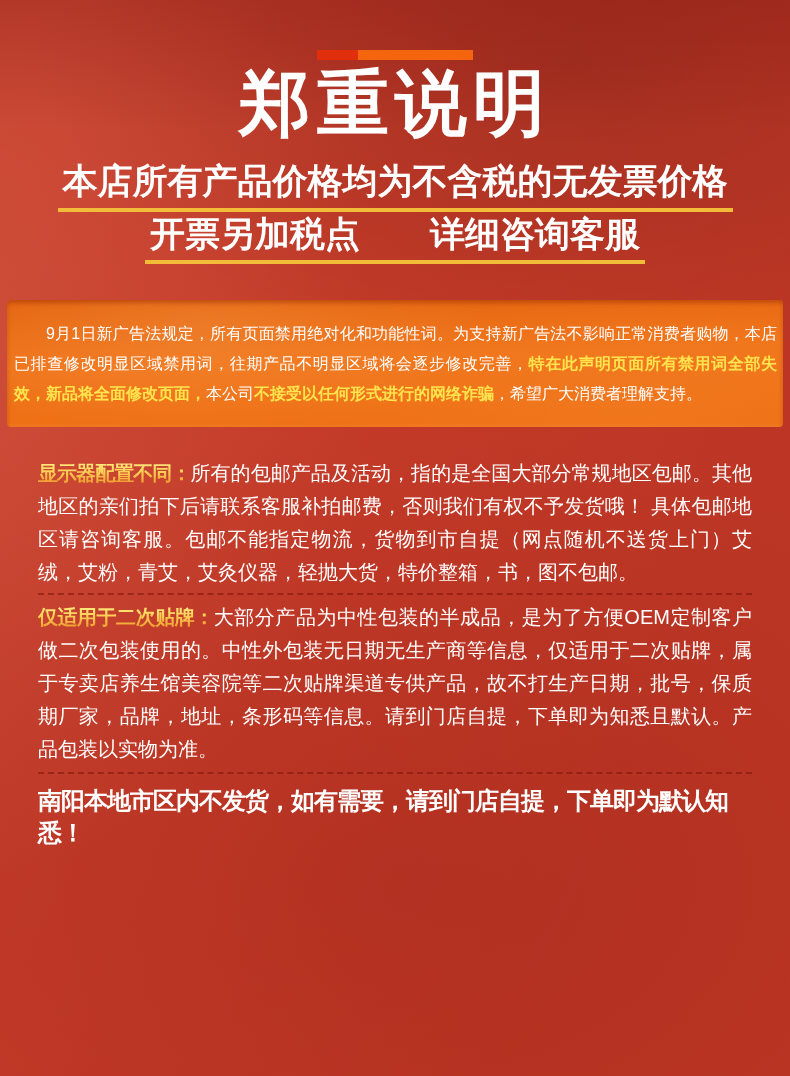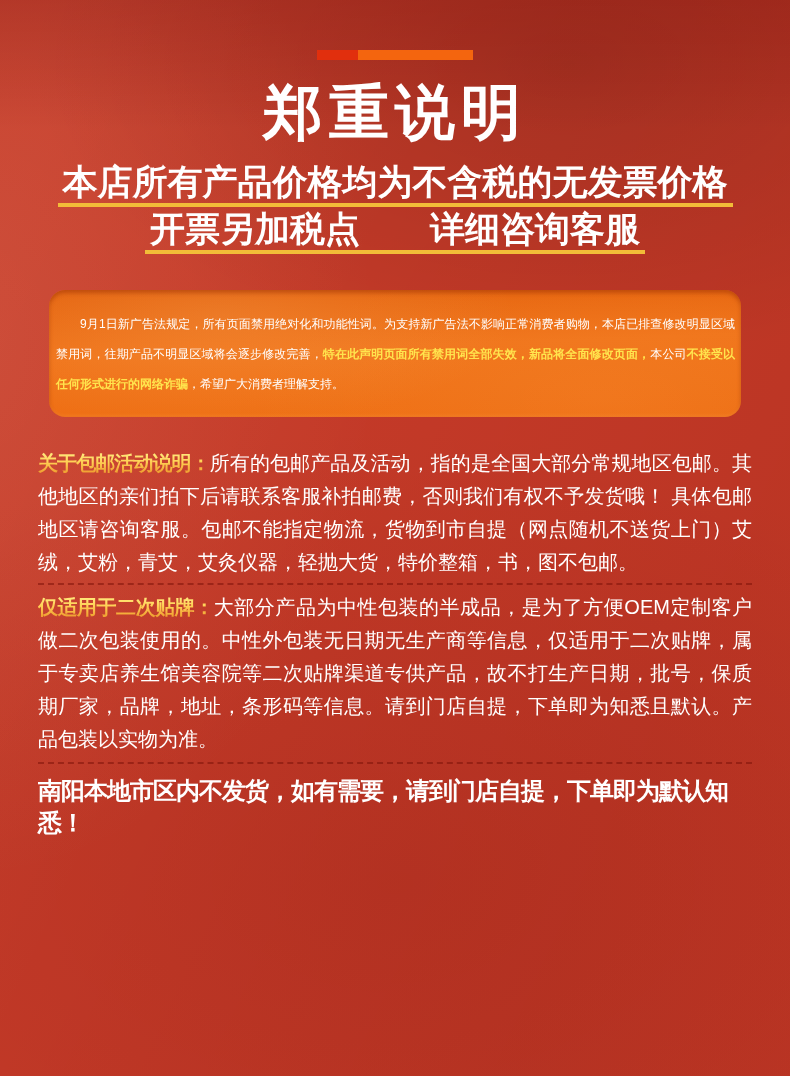--- a/index.html
+++ b/index.html
@@ -19,59 +19,59 @@
   }
   .content { position:relative; z-index:1; }
 
   
   .accent-bar { display:flex; justify-content:center; padding-top:50px; }
   .accent-left  { width:41px;  height:10px; }
   .accent-right { width:115px; height:10px; }
 
   
   .title {
-    margin-top:16px;
+    margin-top:0;
     text-align:center;
     color:#ffffff;
-    font-size:60px;
+    font-size:72px;
     font-weight:900;
     letter-spacing:6px;
     line-height:1.22;
   }
 
   
   .subline-wrap { text-align:center; line-height:0; }
   .subline {
     display:inline-block;
     color:#ffffff;
     font-weight:bold;
     font-size:35px;
     line-height:1.08;
-    padding:0 5px 2px 5px;
+    padding:0 5px 8px 5px;
     border-bottom:4px solid #f2bc38;
     white-space:pre;
   }
   .subline-wrap.first { margin-top:14px; }
   .subline-wrap.second { margin-top:3px; }
 
   
   .notice-box {
     position:relative;
-    width:692px;
+    width:776px;
     margin:36px auto 0 auto;
     box-sizing:border-box;
     padding:19px 6px 18px 7px;
-    border-radius:16px;
+    border-radius:4px;
     background-image:
       radial-gradient(420px 160px at 25% 20%, rgba(255,205,140,.16), transparent 70%),
       radial-gradient(500px 200px at 80% 85%, rgba(255,170,90,.12), transparent 70%),
       linear-gradient(178deg, #e4620d 0%, #f0741a 45%, #ee6e13 100%);
     box-shadow: inset 0 3px 4px rgba(145,40,0,.45), inset 0 -2px 3px rgba(255,170,90,.18);
     color:#ffffff;
-    font-size:12px;
+    font-size:16px;
     line-height:30px;
   }
   .notice-box p { margin:0; text-indent:2em; text-align:justify; }
   .em-yellow { color:#ffe44d; font-weight:bold; }
 
   
   .sections { width:714px; margin:30px auto 0 auto; }
   .section {
     padding:6px 0 4px 0;
     color:#ffffff;
@@ -128,21 +128,21 @@
     </div>
 
     <div class="notice-box">
       <p><span>9月1日新广告法规定，所有页面禁用绝对化和功能性词。为支持新广告法不影响正常消费者购物，本店已排查修改明显区域禁用词，往期产品不明显区域将会逐步修改完善，</span><span class="em-yellow">特在此声明页面所有禁用词全部失效，新品将全面修改页面，</span><span>本公司</span><span class="em-yellow">不接受以任何形式进行的网络诈骗</span><span>，希望广大消费者理解支持。</span></p>
     </div>
 
     <div class="sections">
 
 
       <div class="section">
-        <span class="heading">关于包邮活动说明：</span><span>所有的包邮产品及活动，指的是全国大部分常规地区包邮。其他地区的亲们拍下后请联系客服补拍邮费，否则我们有权不予发货哦！ 具体包邮地区请咨询客服。包邮不能指定物流，货物到市自提（网点随机不送货上门）艾绒，艾粉，青艾，艾灸仪器，轻抛大货，特价整箱，书，图不包邮。</span>
+        <span class="heading">显示器配置不同：</span><span>所有的包邮产品及活动，指的是全国大部分常规地区包邮。其他地区的亲们拍下后请联系客服补拍邮费，否则我们有权不予发货哦！ 具体包邮地区请咨询客服。包邮不能指定物流，货物到市自提（网点随机不送货上门）艾绒，艾粉，青艾，艾灸仪器，轻抛大货，特价整箱，书，图不包邮。</span>
       </div>
 
       <div class="section">
         <span class="heading">仅适用于二次贴牌：</span><span>大部分产品为中性包装的半成品，是为了方便OEM定制客户做二次包装使用的。中性外包装无日期无生产商等信息，仅适用于二次贴牌，属于专卖店养生馆美容院等二次贴牌渠道专供产品，故不打生产日期，批号，保质期厂家，品牌，地址，条形码等信息。请到门店自提，下单即为知悉且默认。产品包装以实物为准。</span>
       </div>
 
 
       <div class="footer-line">南阳本地市区内不发货，如有需要，请到门店自提，下单即为默认知悉！</div>
 
     </div>

